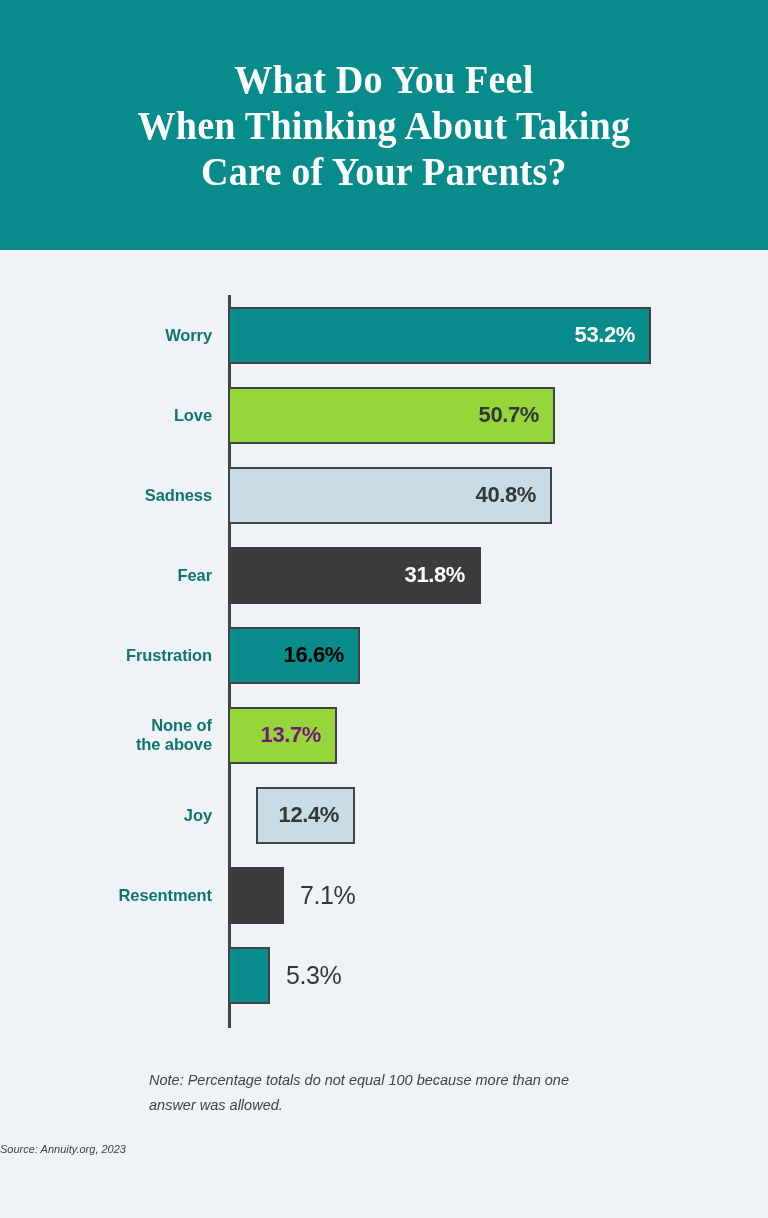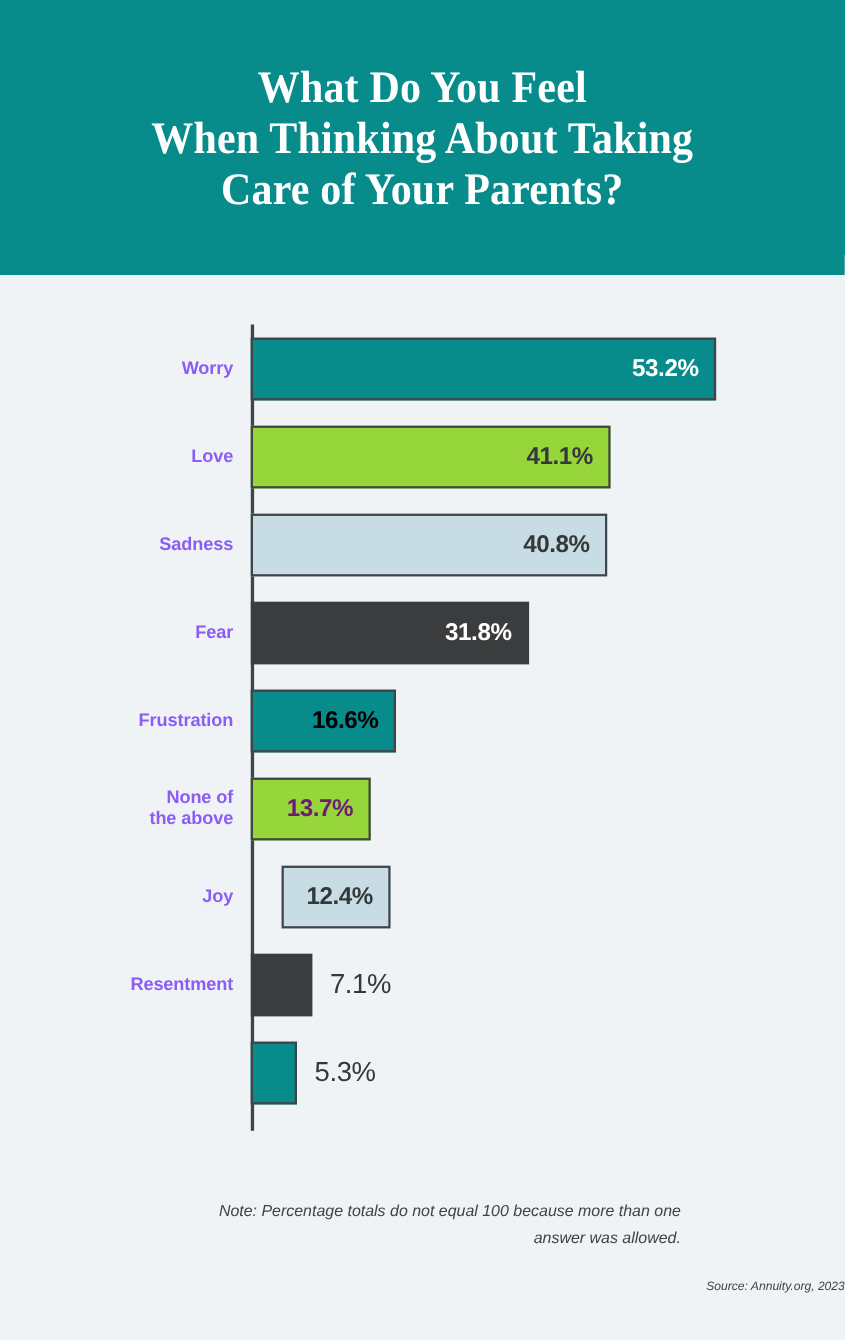--- a/index.html
+++ b/index.html
@@ -74,21 +74,21 @@
     display: flex;
     align-items: center;
   }
   .cat-label {
     position: absolute;
     left: 0;
     width: 212px;
     text-align: right;
     font-size: 16.5px;
     font-weight: 700;
-    color: #8b5cf6;
+    color: #0f766e;
     line-height: 19px;
     letter-spacing: -0.1px;
     white-space: pre-line;
   }
   .bar-wrap {
     position: absolute;
     left: 228px;
     display: flex;
     align-items: center;
   }
@@ -118,22 +118,21 @@
     padding-left: 16px;
     white-space: nowrap;
   }
 
   
   .footer {
     position: absolute;
     left: 0;
     top: 1068px;
     width: 768px;
-    text-align: right;
-    margin-top: 21px;
+    text-align: left;
   }
   .note {
     font-size: 14.5px;
     font-style: italic;
     color: #3f4448;
     line-height: 25px;
     margin: 0 auto;
     width: 470px;
   }
   .source {
@@ -162,21 +161,21 @@
           <div class="bar-wrap">
             <div class="bar" style="width: 423px; background: rgb(7, 139, 139);">
               <span class="bar-value-in" style="color: rgb(255, 255, 255);">53.2%</span>
             </div>
           </div>
         </div>
         <div class="row">
           <div class="cat-label">Love</div>
           <div class="bar-wrap">
             <div class="bar" style="width: 327px; background: rgb(151, 214, 58);">
-              <span class="bar-value-in" style="color: rgb(51, 56, 57);">41.1%</span>
+              <span class="bar-value-in" style="color: rgb(51, 56, 57);">50.7%</span>
             </div>
           </div>
         </div>
         <div class="row">
           <div class="cat-label">Sadness</div>
           <div class="bar-wrap">
             <div class="bar" style="width: 324px; background: rgb(200, 220, 229);">
               <span class="bar-value-in" style="color: rgb(51, 56, 57);">40.8%</span>
             </div>
           </div>

